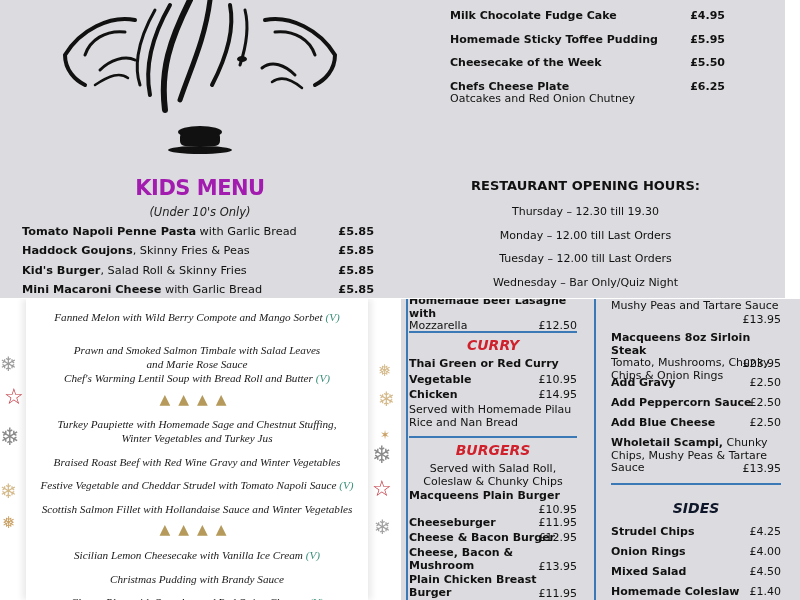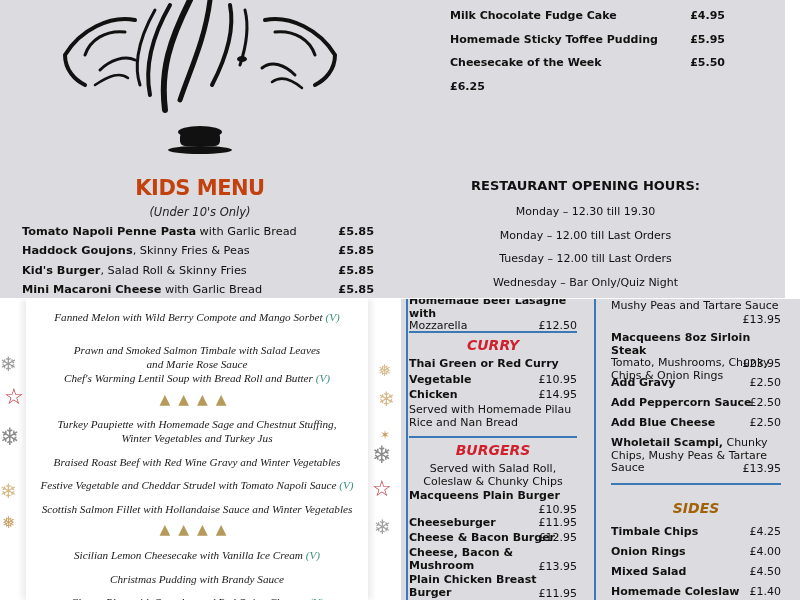--- a/index.html
+++ b/index.html
@@ -12,21 +12,21 @@
   
   #q-tr { left: 386px; top: 0; width: 399px; height: 298px; background: #dcdbdf; }
   
   #q-bl { left: 0; top: 299px; width: 400px; height: 301px; background: #ffffff; }
   
   #q-br { left: 401px; top: 299px; width: 399px; height: 301px; background: #dcdbdf; }
 
   
   .cow { position: absolute; left: 40px; top: -40px; width: 320px; height: 200px; }
   .kids-title { position: absolute; left: 0; width: 400px; top: 176px; text-align: center;
-    font-family: "DejaVu Sans", sans-serif; font-weight: 900; font-size: 21px; letter-spacing: -0.5px; color: #c2410c; }
+    font-family: "DejaVu Sans", sans-serif; font-weight: 900; font-size: 21px; letter-spacing: -0.5px; color: #a21caf; }
   .kids-sub { position: absolute; left: 0; width: 400px; top: 205px; text-align: center;
     font-style: italic; font-size: 11.5px; color: #222; }
   .kids-list { position: absolute; left: 22px; top: 222px; width: 352px; }
   .kids-row { display: flex; justify-content: space-between; height: 19.3px; align-items: center; font-size: 11.3px; }
   .kids-row .name b { font-weight: bold; }
   .kids-row .price { font-weight: bold; }
 
   
   .des-list { position: absolute; left: 64px; top: 9px; width: 275px; }
   .des-row { display: flex; justify-content: space-between; font-size: 11px; font-weight: bold; height: 23.5px; }
@@ -50,21 +50,21 @@
   .col { position: absolute; top: 0; }
   .col-a { left: 8px; width: 168px; }
   .col-b { left: 210px; width: 170px; }
   .vline { position: absolute; top: 0; bottom: 0; width: 2px; background: #3b78b6; }
   .it { position: absolute; left: 0; right: 0; font-size: 11px; line-height: 12.5px; }
   .it b { font-weight: bold; }
   .it .p { position: absolute; right: 0; bottom: 0; font-weight: normal; }
   .hr { position: absolute; left: 0; right: 0; height: 2px; background: #3b78b6; }
   .sect { position: absolute; left: 0; right: 0; text-align: center; font-weight: 900; font-style: italic; font-size: 14px; }
   .red { color: #d0202c; }
-  .green { color: #a16207; }
+  .green { color: #0f172a; }
   .centered { text-align: center; font-weight: normal; }
 </style>
 </head>
 <body>
 
 <section class="q" id="q-tl">
   <svg class="cow" viewBox="0 0 320 200">
     <g fill="none" stroke="#111" stroke-linecap="round">
 
       <path d="M150 40 C130 80 120 110 125 150" stroke-width="6"></path>
@@ -122,26 +122,27 @@
     </div>
     <div class="des-row">
       <span>Homemade Sticky Toffee Pudding</span>
       <span>£5.95</span>
     </div>
     <div class="des-row">
       <span>Cheesecake of the Week</span>
       <span>£5.50</span>
     </div>
     <div class="des-row">
+      <span><span>Chefs Cheese Plate</span><span class="desc">Oatcakes and Red Onion Chutney</span></span>
       <span>£6.25</span>
     </div>
   </div>
   <div class="hours-title">RESTAURANT OPENING HOURS:</div>
   <div class="hours">
-    <div>Monday – 12.30 till 19.30</div>
+    <div>Thursday – 12.30 till 19.30</div>
     <div>Monday – 12.00 till Last Orders</div>
     <div>Tuesday – 12.00 till Last Orders</div>
     <div>Wednesday – Bar Only/Quiz Night</div>
   </div>
 </section>
 
 <section class="q" id="q-bl">
 
   <span class="xmas-deco" style="left:0;top:55px;color:#9a9a9a;">❄</span>
   <span class="xmas-deco" style="left:4px;top:88px;color:#c0303a;font-size:22px;">☆</span>
@@ -248,21 +249,21 @@
     </div>
     <div class="it" style="top:138px;height:38px">
       <b>Wholetail Scampi,</b><span> Chunky</span><br>
       <span>Chips, Mushy Peas &amp; Tartare</span><br>
       <span>Sauce</span>
       <span class="p">£13.95</span>
     </div>
     <div class="hr" style="top:184px"></div>
     <div class="sect green" style="top:201px">SIDES</div>
     <div class="it" style="top:227px">
-      <b>Timbale Chips</b>
+      <b>Strudel Chips</b>
       <span class="p">£4.25</span>
     </div>
     <div class="it" style="top:247px">
       <b>Onion Rings</b>
       <span class="p">£4.00</span>
     </div>
     <div class="it" style="top:267px">
       <b>Mixed Salad</b>
       <span class="p">£4.50</span>
     </div>

